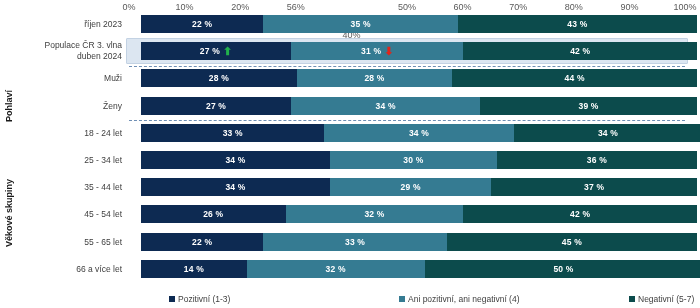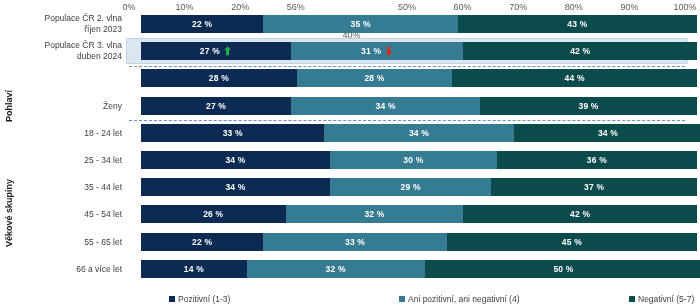--- a/index.html
+++ b/index.html
@@ -170,21 +170,20 @@
       <div class="axis-tick" style="left: 500.4px;">90%</div>
       <div class="axis-tick" style="left: 556px;">100%</div>
     </div>
 
   <div class="group-title" style="left:2px; top:78px; width:14px; height:56px;">Pohlaví</div>
   <div class="group-title" style="left:2px; top:138px; width:14px; height:150px;">Věkové skupiny</div>
 
   <div id="rows-host">
       <div class="row" style="top: 15px; height: 18px;">
         <div class="row-label">
-          <div>Populace ČR 2. vlna</div>
           <div>říjen 2023</div>
         </div>
         <div class="bars">
           <div class="seg" style="flex: 0 0 122.32px; background: rgb(13, 42, 82);">
             <span class="val">22 %</span>
           </div>
           <div class="seg" style="flex: 0 0 194.6px; background: rgb(53, 123, 146);">
             <span class="val">35 %</span>
           </div>
           <div class="seg" style="flex: 0 0 239.08px; background: rgb(12, 75, 76);">
@@ -204,20 +203,23 @@
           </div>
           <div class="seg" style="flex: 0 0 172.36px; background: rgb(53, 123, 146);">
             <span class="val">31 %<span class="arrow down">⬇</span></span>
           </div>
           <div class="seg" style="flex: 0 0 233.52px; background: rgb(12, 75, 76);">
             <span class="val">42 %</span>
           </div>
         </div>
       </div>
       <div class="row" style="top: 69.4px; height: 18px;">
+        <div class="row-label">
+          <div>Muži</div>
+        </div>
         <div class="bars">
           <div class="seg" style="flex: 0 0 155.68px; background: rgb(13, 42, 82);">
             <span class="val">28 %</span>
           </div>
           <div class="seg" style="flex: 0 0 155.68px; background: rgb(53, 123, 146);">
             <span class="val">28 %</span>
           </div>
           <div class="seg" style="flex: 0 0 244.64px; background: rgb(12, 75, 76);">
             <span class="val">44 %</span>
           </div>

